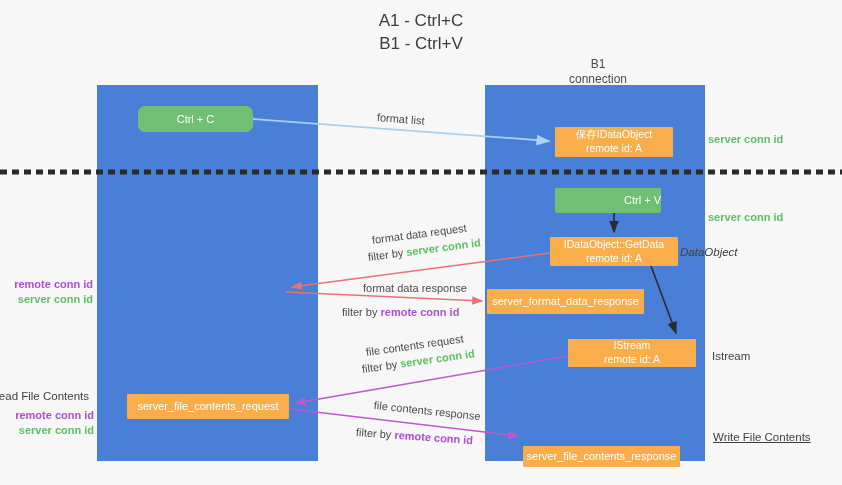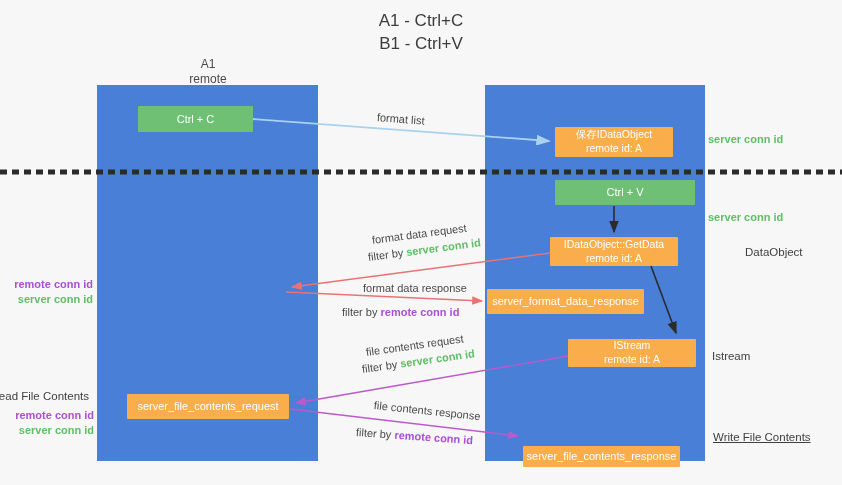--- a/index.html
+++ b/index.html
@@ -37,23 +37,23 @@
 </head>
 <body>
 
 <div class="canvas">
 
   <div class="title">
     <div>A1 - Ctrl+C</div>
     <div>B1 - Ctrl+V</div>
   </div>
 
-  <div class="col-header left">
-    <div>A1</div>
-    <div>remote</div>
+  <div class="col-header right">
+    <div>B1</div>
+    <div>connection</div>
   </div>
 
   <div class="column left"></div>
   <div class="column right"></div>
 
   <svg class="arrows" width="842" height="485">
     <defs>
       <marker id="ah-blue" markerWidth="8" markerHeight="6" refX="7" refY="3" orient="auto" markerUnits="strokeWidth">
         <path d="M0,0 L8,3 L0,6 Z" class="ah-blue"></path>
       </marker>
@@ -70,28 +70,28 @@
     <line x1="0" y1="172" x2="842" y2="172" class="s-dash"></line>
     <line x1="253" y1="119" x2="549" y2="141" class="s-blue" marker-end="url(#ah-blue)"></line>
     <line x1="614" y1="206" x2="614" y2="232" class="s-black" marker-end="url(#ah-black)"></line>
     <line x1="550" y1="253" x2="292" y2="287" class="s-red" marker-end="url(#ah-red)"></line>
     <line x1="286" y1="292" x2="482" y2="301" class="s-red" marker-end="url(#ah-red)"></line>
     <line x1="651" y1="266" x2="676" y2="333" class="s-black" marker-end="url(#ah-black)"></line>
     <line x1="568" y1="356" x2="296" y2="403" class="s-magenta" marker-end="url(#ah-mag)"></line>
     <line x1="290" y1="409" x2="518" y2="436" class="s-magenta" marker-end="url(#ah-mag)"></line>
   </svg>
 
-  <div class="node green" style="left:138px;top:106px;width:115px;height:26px;">
+  <div class="node green" style="left:138px;top:106px;width:115px;height:26px;border-radius:7px;">
     <span>Ctrl + C</span>
   </div>
   <div class="node orange" style="left:555px;top:127px;width:118px;height:30px;font-size:10.5px;">
     <span>保存IDataObject</span>
     <span>remote id: A</span>
   </div>
-  <div class="node green" style="left:555px;top:180px;width:140px;height:25px;">
+  <div class="node green" style="left:555px;top:188px;width:106px;height:25px;align-items:flex-end;">
     <span>Ctrl + V</span>
   </div>
   <div class="node orange" style="left:550px;top:237px;width:128px;height:29px;font-size:10.5px;">
     <span>IDataObject::GetData</span>
     <span>remote id: A</span>
   </div>
   <div class="node orange" style="left:487px;top:289px;width:157px;height:25px;">
     <span>server_format_data_response</span>
   </div>
   <div class="node orange" style="left:568px;top:339px;width:128px;height:28px;font-size:10.5px;">
@@ -128,17 +128,17 @@
   </div>
 
   <div class="side-label purple-t right-align" style="right:749px;top:278px;">remote conn id</div>
   <div class="side-label green-t right-align" style="right:749px;top:293px;">server conn id</div>
   <div class="side-label dark right-align" style="right:753px;top:390px;">Read File Contents</div>
   <div class="side-label purple-t right-align" style="right:748px;top:409px;">remote conn id</div>
   <div class="side-label green-t right-align" style="right:748px;top:424px;">server conn id</div>
 
   <div class="side-label green-t" style="left:708px;top:133px;">server conn id</div>
   <div class="side-label green-t" style="left:708px;top:211px;">server conn id</div>
-  <div class="side-label dark" style="left:745px;top:246px;">DataObject</div>
+  <div class="side-label dark" style="left:680px;top:246px;font-style:italic;">DataObject</div>
   <div class="side-label dark" style="left:712px;top:350px;">Istream</div>
   <div class="side-label dark" style="left:713px;top:431px;text-decoration:underline;">Write File Contents</div>
 
 </div>
 
 </body></html>

